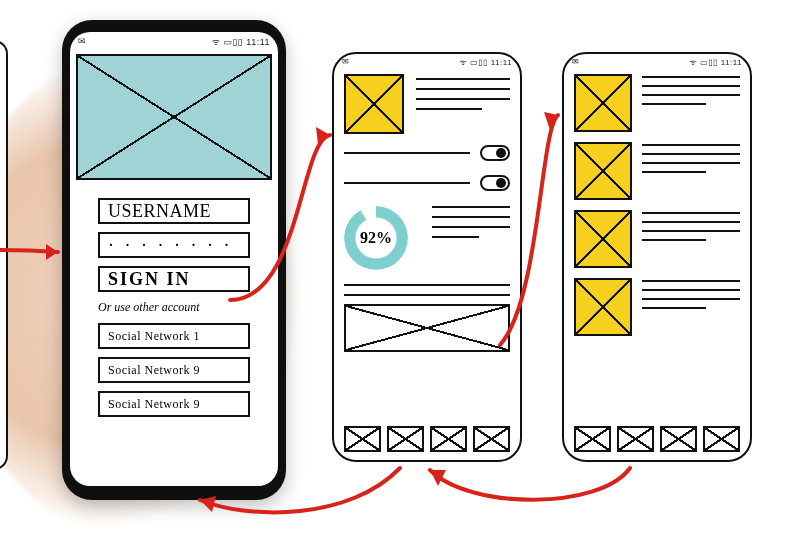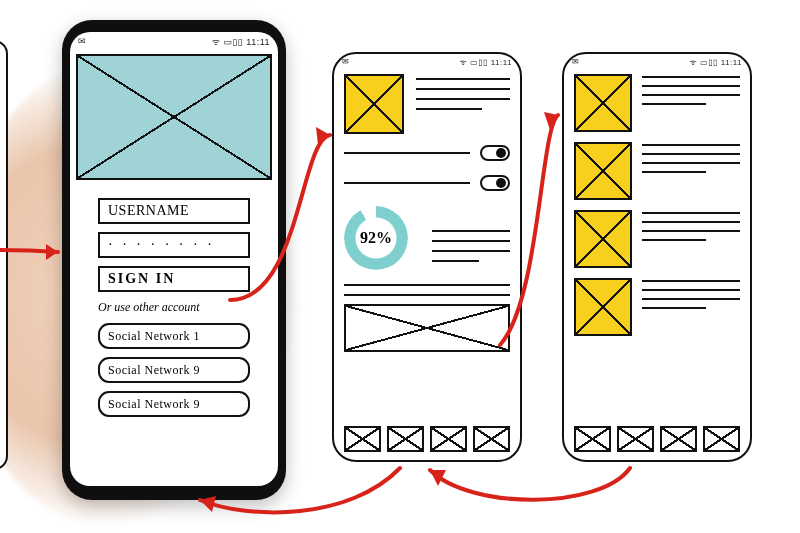--- a/index.html
+++ b/index.html
@@ -69,28 +69,28 @@
   .login-block { padding: 18px 28px 0 28px; }
   .login-block .field,
   .login-block .btn,
   .login-block .social {
     border: 2px solid #111;
     height: 26px;
     margin-bottom: 8px;
     display: flex;
     align-items: center;
     padding: 0 8px;
-    font-size: 14px;
+    font-size: 18px;
     letter-spacing: .5px;
     background: #fff;
   }
   .login-block .password { letter-spacing: 3px; }
   .login-block .btn { font-weight: bold; letter-spacing: 2px; }
   .or-line { font-size: 12px; margin: 6px 0 8px 0; font-style: italic; }
-  .social { font-size: 12px !important; border-radius: 11px; }
+  .social { font-size: 12px !important; }
 
   
   .wf-frame {
     position: absolute;
     width: 190px; height: 410px;
     border: 2.5px solid #111;
     border-radius: 24px;
     background: #fff;
     z-index: 4;
   }
@@ -122,21 +122,21 @@
     height: 22px; margin-top:8px;
   }
   .toggle-row .txtline { flex:1; margin:0 10px 0 0; }
   .toggle {
     width: 30px; height: 16px; border:2px solid #111; border-radius: 10px;
     position: relative;
   }
   .toggle .knob { position:absolute; width:10px; height:10px; background:#111; border-radius:50%; top:50%; transform:translateY(-50%); }
   .toggle.on .knob { right:2px; }
 
-  .progress-row { display:flex; align-items:flex-end; gap:24px; margin-top:12px; }
+  .progress-row { display:flex; align-items:flex-start; gap:24px; margin-top:12px; }
   .gauge {
     width:64px; height:64px; position:relative;
   }
   .gauge .arc {
     width:64px; height:64px; border-radius:50%;
     background: conic-gradient(#7fcfcf 0deg 331deg, transparent 331deg 360deg);
     -webkit-mask: radial-gradient(circle, transparent 20px, #000 21px);
             mask: radial-gradient(circle, transparent 20px, #000 21px);
   }
   .gauge .val {

